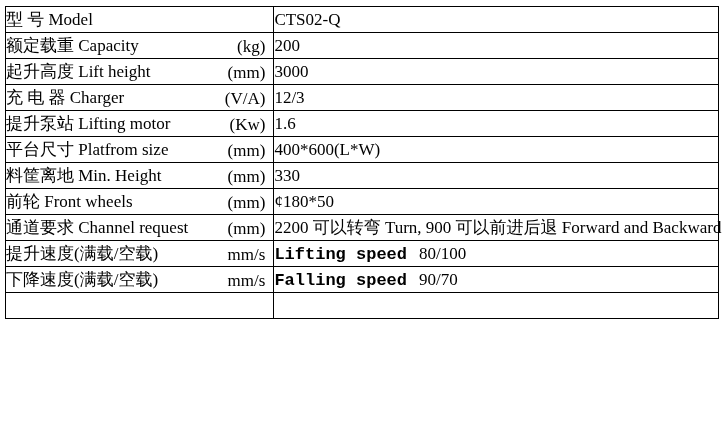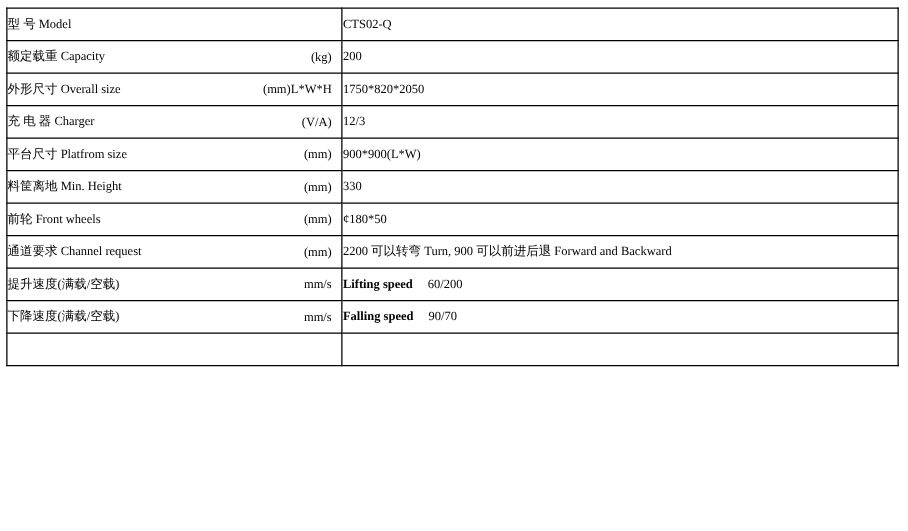--- a/index.html
+++ b/index.html
@@ -19,21 +19,21 @@
     table-layout: fixed;
     width: 714px;
     margin: 6px 0 0 5px;
     border: 1px solid #000000;
   }
   .spec-table td {
     border: 1px solid #000000;
     padding: 0;
     height: 25px;
     vertical-align: middle;
-    font-size: 10px;
+    font-size: 17px;
     line-height: 15px;
   }
   .col-label { width: 268px; }
   .col-value { width: 444px; }
 
   .label-cell {
     position: relative;
     padding: 0 4px 0 6px;
     white-space: nowrap;
   }
@@ -46,20 +46,21 @@
     top: 50%;
     transform: translateY(-50%);
     white-space: nowrap;
   }
   .value-cell {
     padding: 0 6px 0 7px;
     white-space: nowrap;
   }
   .value-cell .bold-lead {
     font-weight: bold;
+    font-family: Liberation Mono, monospace;
   }
   .value-cell .spacer-gap {
     display: inline-block;
     width: 12px;
   }
   .mono-ish {
     font-family: "Liberation Serif", serif;
   }
 </style>
 </head>
@@ -84,43 +85,52 @@
       <td class="label-cell mono-ish">
         <span class="label-main">额定载重 Capacity</span>
         <span class="label-unit">(kg)</span>
       </td>
       <td class="value-cell mono-ish">
         <span>200</span>
       </td>
     </tr>
     <tr>
       <td class="label-cell mono-ish">
-        <span class="label-main">外形尺寸 Overall size</span>
-        <span class="label-unit">(mm)L*W*H</span>
+        <span class="label-main">起升高度 Lift height</span>
+        <span class="label-unit">(mm)</span>
       </td>
       <td class="value-cell mono-ish">
-        <span>1750*820*2050</span>
+        <span>3000</span>
       </td>
     </tr>
     <tr>
       <td class="label-cell mono-ish">
         <span class="label-main">充 电 器  Charger</span>
         <span class="label-unit">(V/A)</span>
       </td>
       <td class="value-cell mono-ish">
         <span>12/3</span>
       </td>
     </tr>
     <tr>
       <td class="label-cell mono-ish">
+        <span class="label-main">提升泵站 Lifting motor</span>
+        <span class="label-unit">(Kw)</span>
+      </td>
+      <td class="value-cell mono-ish">
+        <span>1.6</span>
+      </td>
+    </tr>
+    <tr>
+      <td class="label-cell mono-ish">
         <span class="label-main">平台尺寸 Platfrom size</span>
         <span class="label-unit">(mm)</span>
       </td>
       <td class="value-cell mono-ish">
-        <span>900*900(L*W)</span>
+        <span>400*600(L*W)</span>
       </td>
     </tr>
     <tr>
       <td class="label-cell mono-ish">
         <span class="label-main">料筐离地 Min. Height</span>
         <span class="label-unit">(mm)</span>
       </td>
       <td class="value-cell mono-ish">
         <span>330</span>
       </td>
@@ -142,21 +152,21 @@
       <td class="value-cell mono-ish">
         <span>2200 可以转弯 Turn, 900 可以前进后退  Forward and Backward</span>
       </td>
     </tr>
     <tr>
       <td class="label-cell mono-ish">
         <span class="label-main">提升速度(满载/空载)</span>
         <span class="label-unit">mm/s</span>
       </td>
       <td class="value-cell mono-ish">
-        <span class="bold-lead">Lifting speed</span><span class="spacer-gap"></span><span>60/200</span>
+        <span class="bold-lead">Lifting speed</span><span class="spacer-gap"></span><span>80/100</span>
       </td>
     </tr>
     <tr>
       <td class="label-cell mono-ish">
         <span class="label-main">下降速度(满载/空载)</span>
         <span class="label-unit">mm/s</span>
       </td>
       <td class="value-cell mono-ish">
         <span class="bold-lead">Falling speed</span><span class="spacer-gap"></span><span>90/70</span>
       </td>

